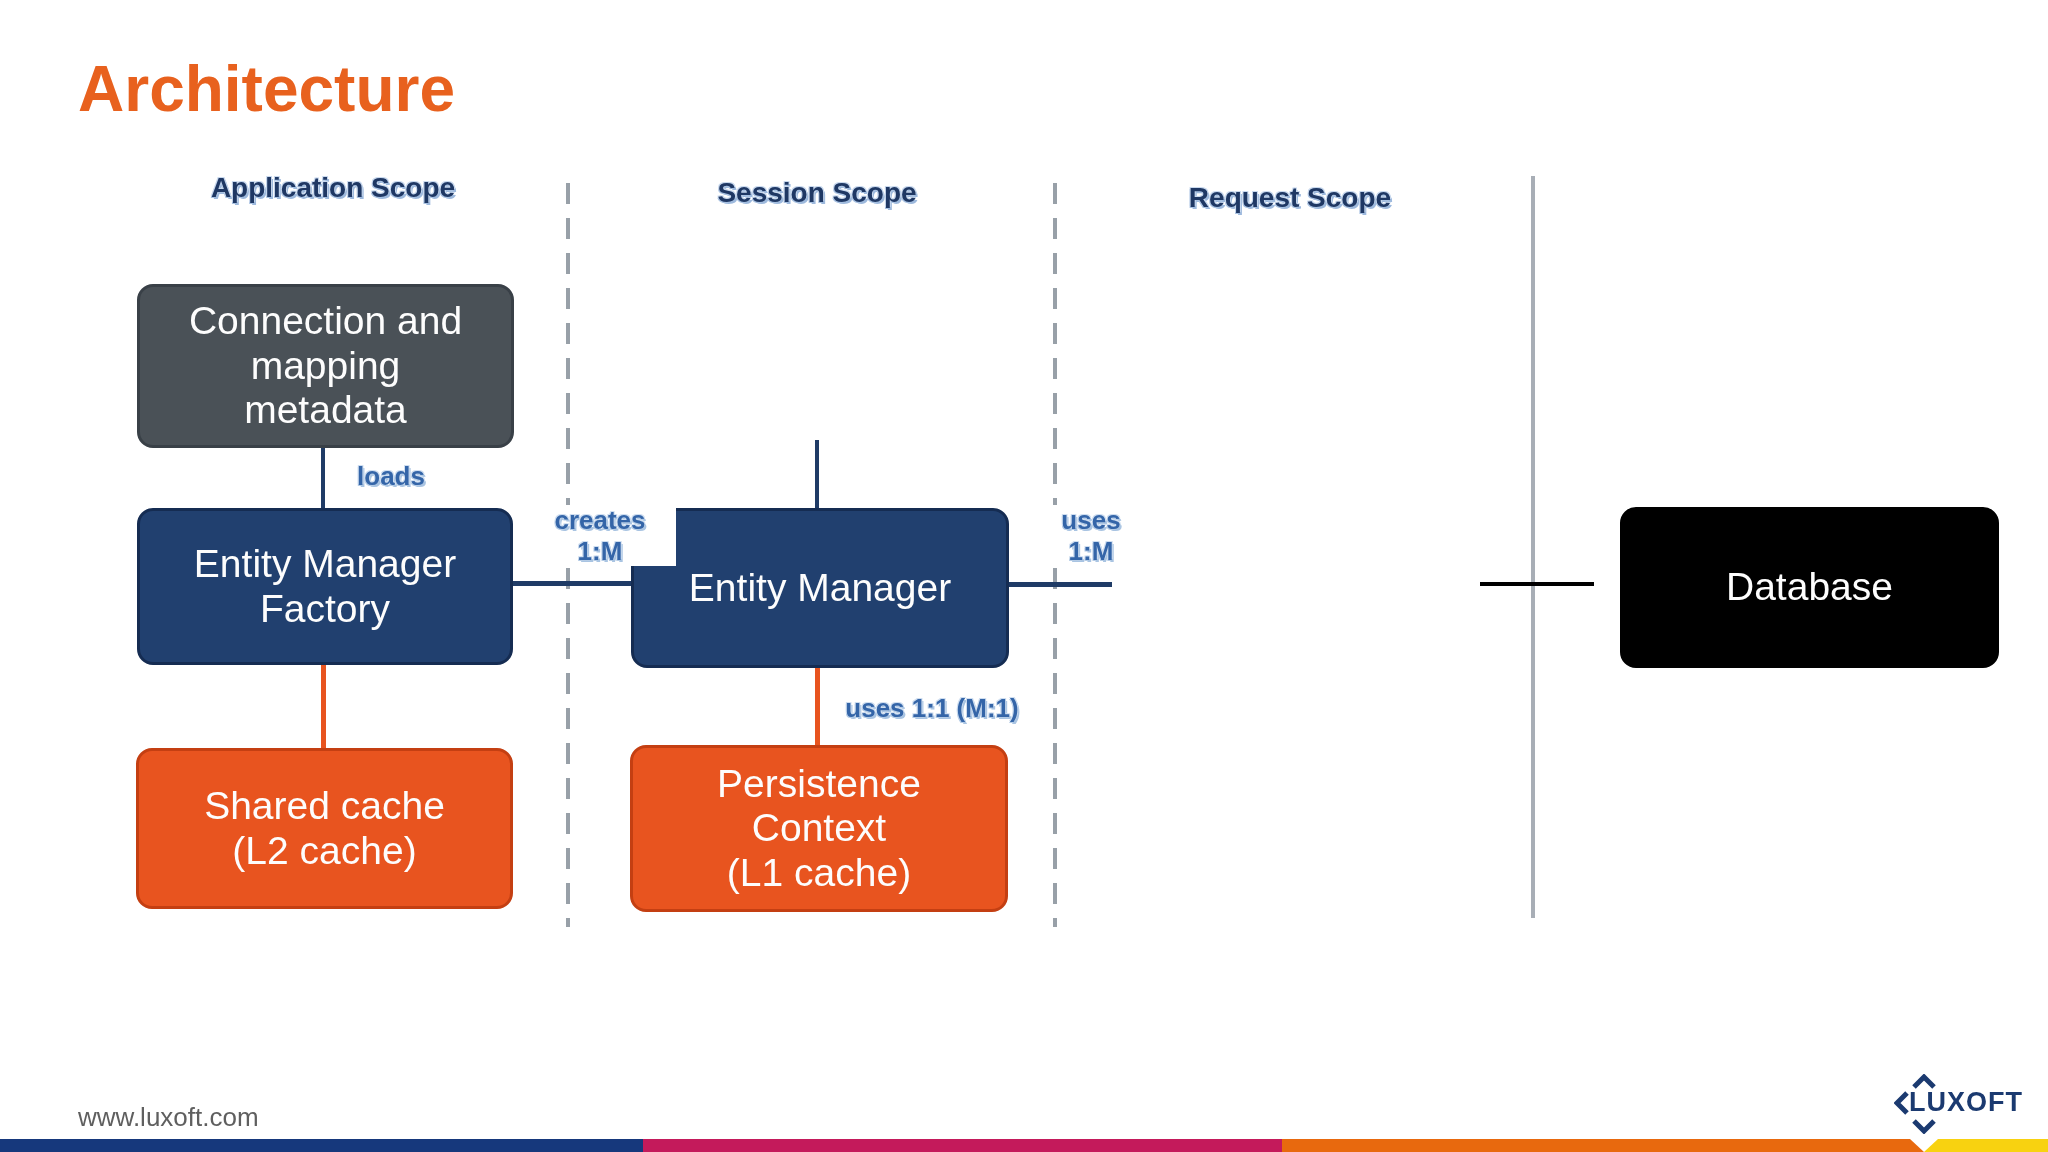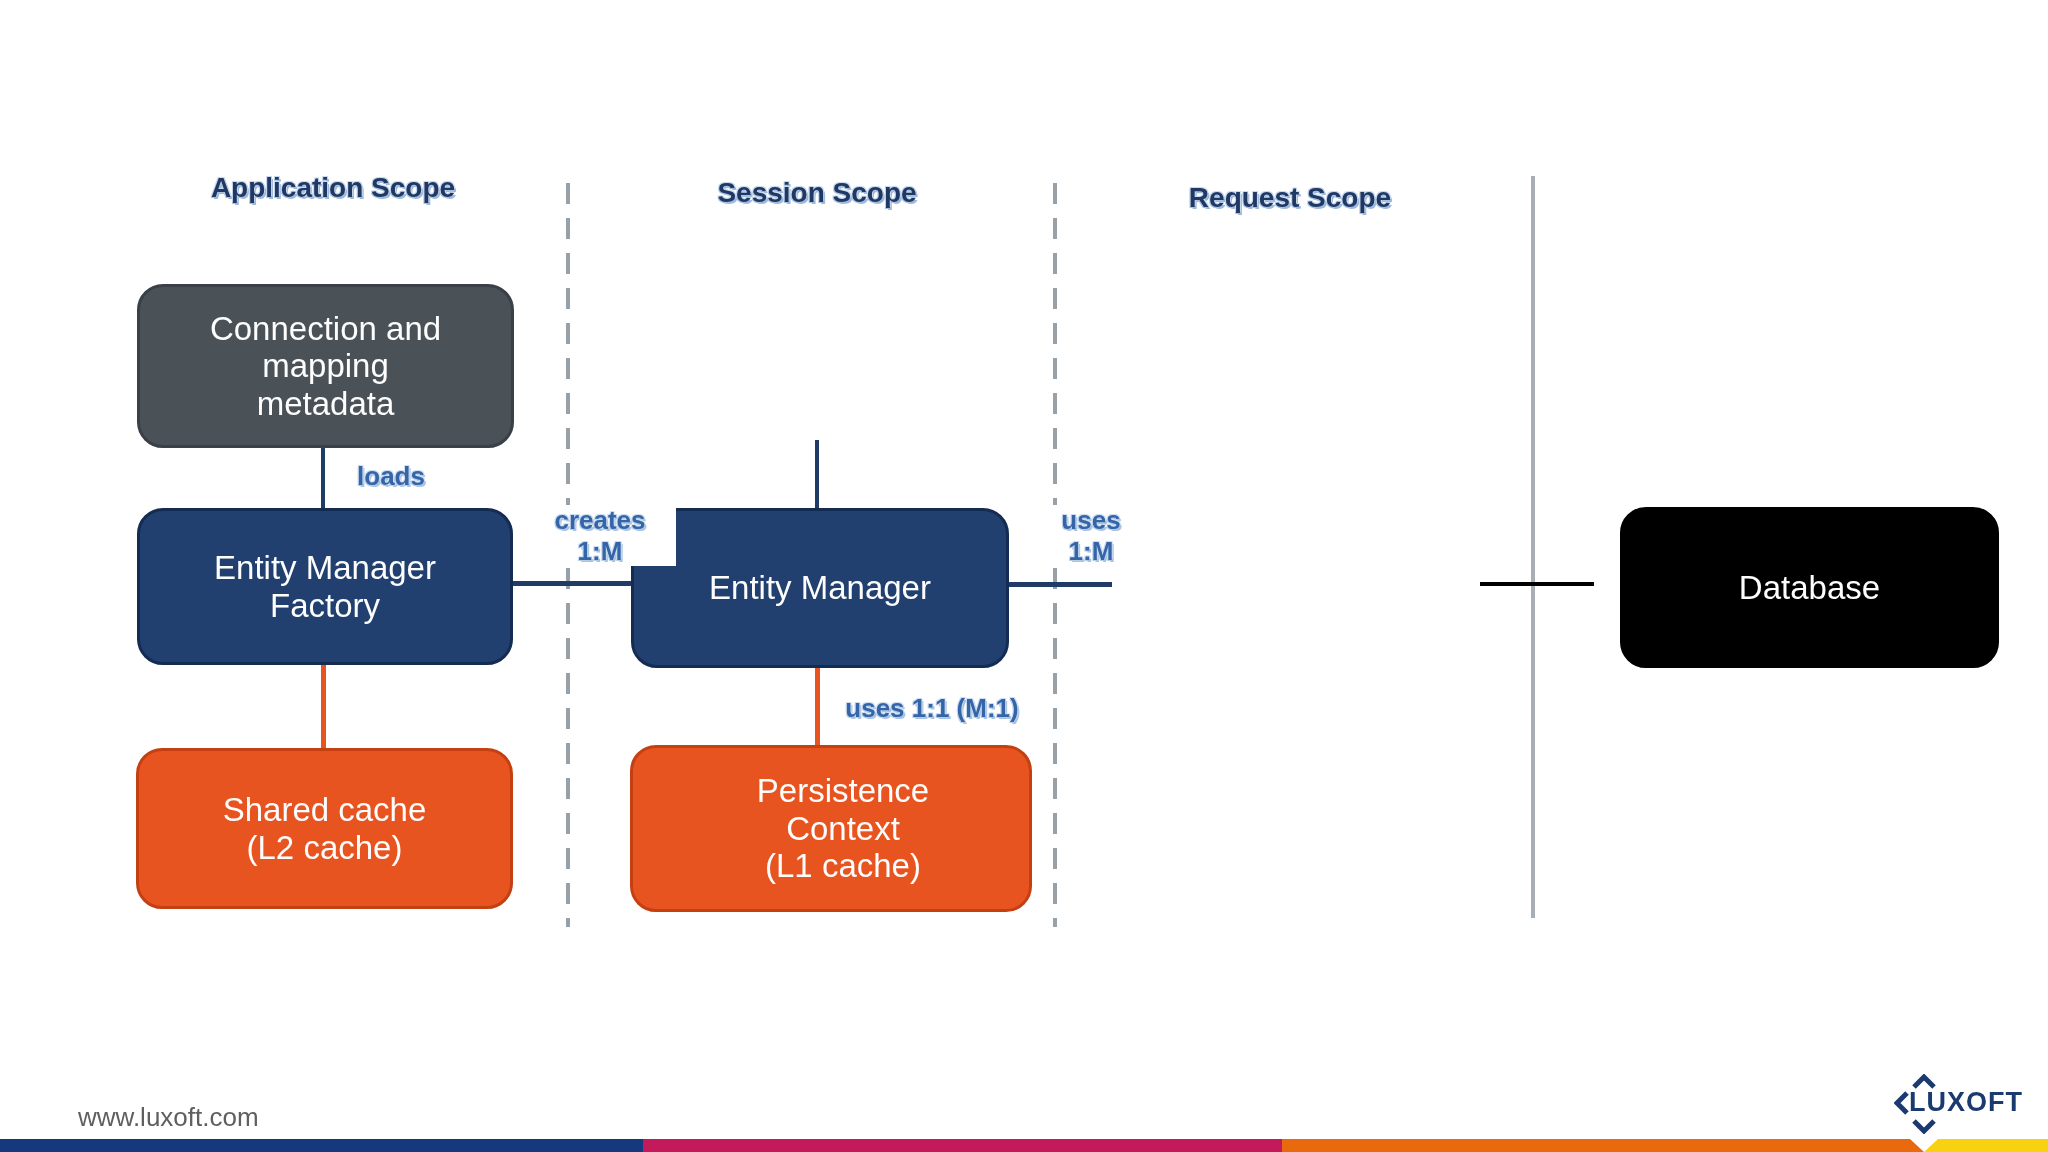--- a/index.html
+++ b/index.html
@@ -15,22 +15,22 @@
     position:absolute;width:320px;text-align:center;font-size:28px;font-weight:bold;
     color:#1F3864;
     text-shadow:-1px -1px 0 #c9d9ee,1px -1px 0 #c9d9ee,-1px 1px 0 #a9c2e2,2px 2px 0 #9db9dd;
   }
   .vline-dashed{
     position:absolute;width:4px;top:183px;height:744px;
     background:repeating-linear-gradient(to bottom,#98A0A8 0 21px,transparent 21px 35px);
   }
   .vline-solid{position:absolute;width:4px;top:176px;height:742px;background:#A8AEB6;}
   .node{
-    position:absolute;border-radius:26px;color:#fdfdfd;display:flex;flex-direction:column;
-    align-items:center;justify-content:center;text-align:center;font-size:33px;line-height:1.14;
+    position:absolute;border-radius:16px;color:#fdfdfd;display:flex;flex-direction:column;
+    align-items:center;justify-content:center;text-align:center;font-size:39px;line-height:1.14;
   }
   .node--gray  {background:#4A5157;border:3px solid #394047;}
   .node--navy  {background:#21406F;border:3px solid #152C52;}
   .node--blue  {background:#4E7CC0;border:3px solid #2F5DA0;}
   .node--black {background:#000000;border:3px solid #000000;margin-left:28px;}
   .node--orange{background:#E8541F;border:3px solid #C43F12;}
   .conn{position:absolute;}
   .conn--navy{background:#1F3B66;}
   .conn--orange{background:#E8541F;}
   .conn--black{background:#000000;}
@@ -55,20 +55,21 @@
   .bar--orange {left:1282px;width:642px;background:#E8690E;
     clip-path:polygon(0 0,calc(100% - 14px) 0,100% 100%,0 100%);}
   .bar--yellow {left:1924px;width:124px;background:#F8D210;
     clip-path:polygon(14px 0,100% 0,100% 100%,0 100%);}
 </style>
 </head>
 <body>
 
 <div class="canvas">
 
+  <div class="slide-title">Architecture</div>
 
   <div class="scope-label" style="left:657px;top:177px;">Session Scope</div>
   <div class="scope-label" style="left:173px;top:172px;">Application Scope</div>
   <div class="scope-label" style="left:1130px;top:182px;">Request Scope</div>
 
   <div class="vline-dashed" style="left:566px;"></div>
   <div class="vline-dashed" style="left:1053px;"></div>
   <div class="vline-solid" style="left:1531px;"></div>
 
   <div class="conn conn--navy" style="left:321px;top:440px;width:4px;height:70px;"></div>
@@ -98,21 +99,21 @@
 
   <div class="node node--black" style="left:1592px;top:507px;width:373px;height:155px;">
     <div>Database</div>
   </div>
 
   <div class="node node--orange" style="left:136px;top:748px;width:371px;height:155px;">
     <div>Shared cache</div>
     <div>(L2 cache)</div>
   </div>
 
-  <div class="node node--orange" style="left:630px;top:745px;width:372px;height:161px;padding-left:24px;">
+  <div class="node node--orange" style="left:630px;top:745px;width:372px;height:161px;">
     <div>Persistence</div>
     <div>Context</div>
     <div>(L1 cache)</div>
   </div>
 
   <div class="edge-label" style="left:336px;top:461px;width:110px;">loads</div>
 
   <div class="edge-label edge-label--bg" style="left:496px;top:505px;width:140px;">
     <div>creates</div>
     <div>1:M</div>

